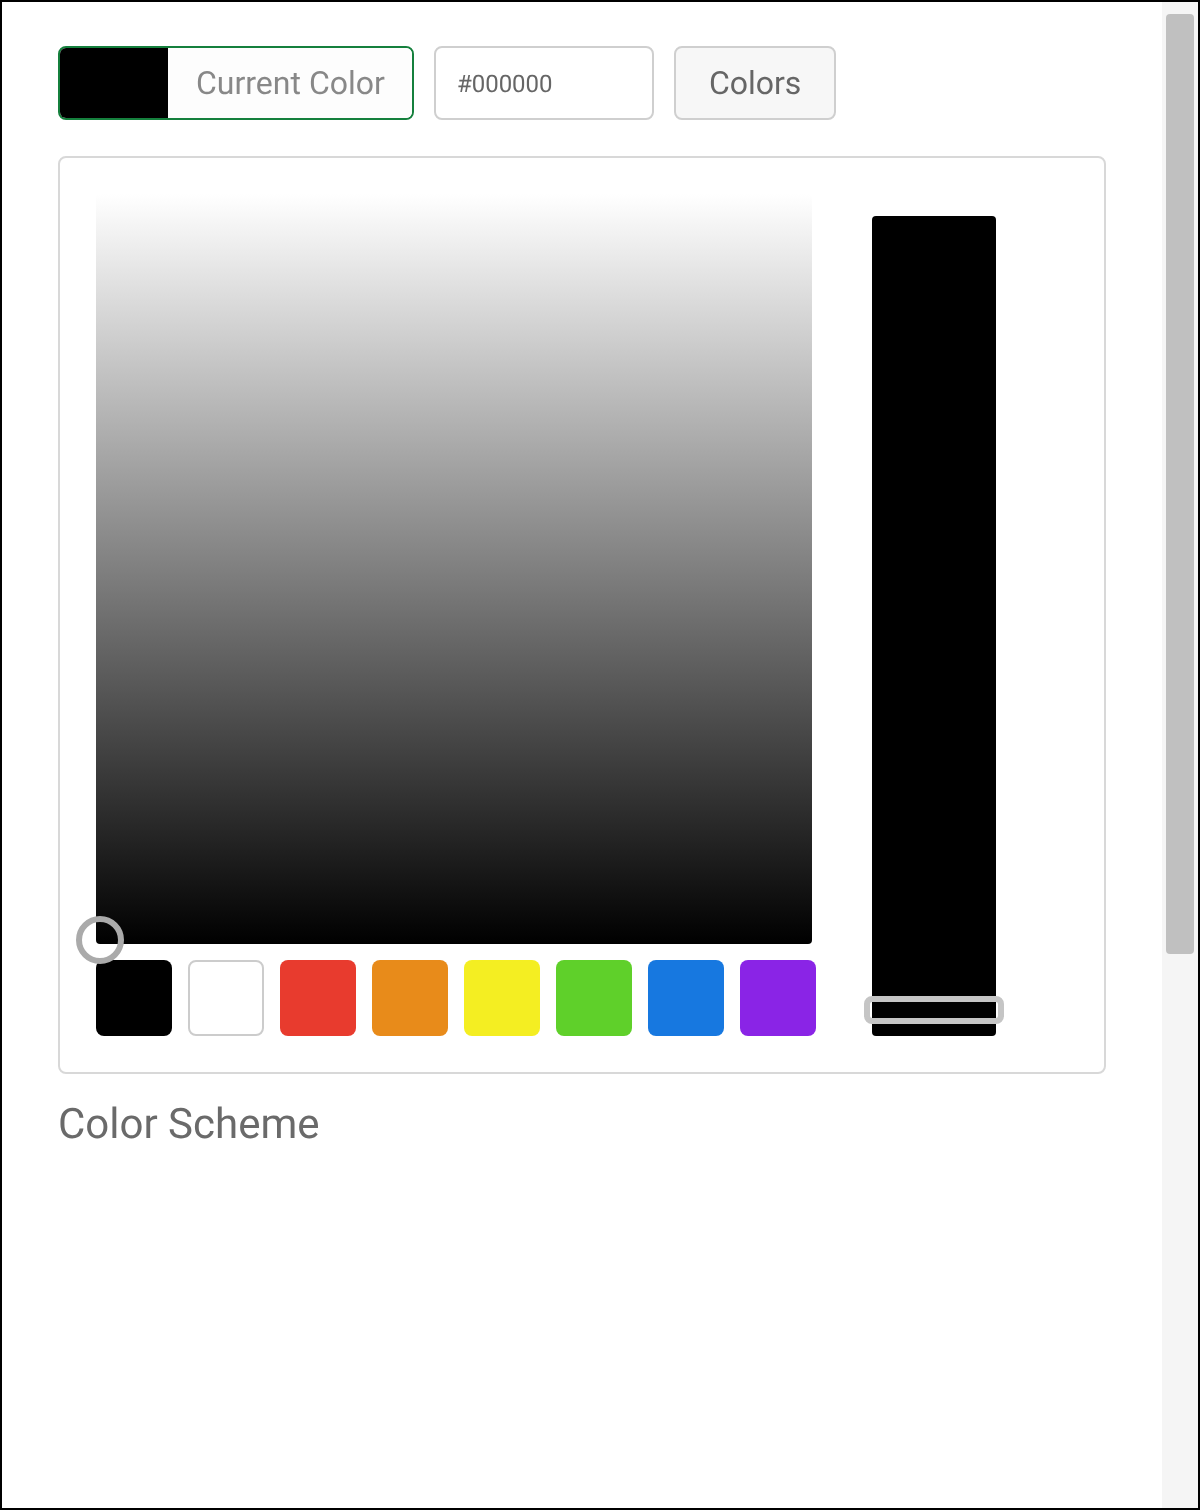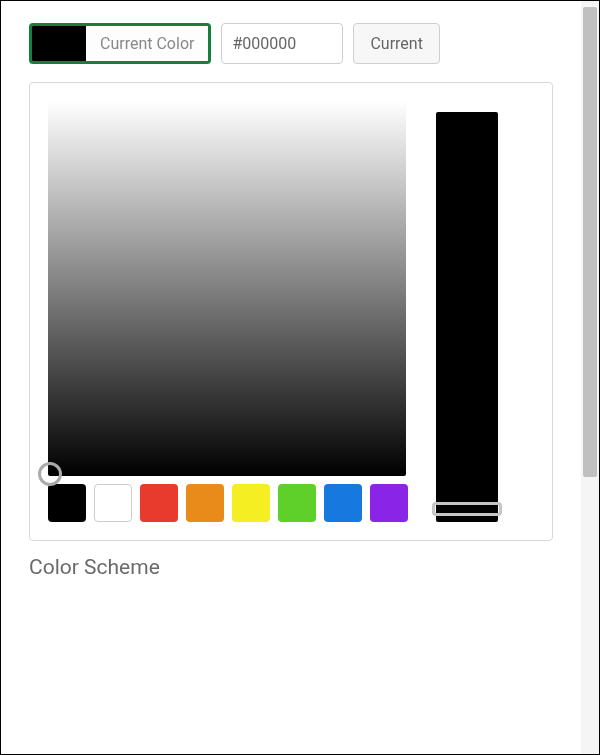--- a/index.html
+++ b/index.html
@@ -60,40 +60,40 @@
       color: #6a6a6a;
       margin-bottom: 16px;
     }
     .controls-row {
       display: flex;
       gap: 10px;
       margin-bottom: 18px;
     }
     .swatch-button {
       display: flex;
-      border: 3px solid #15803d;
+      border: 1px solid #15803d;
       border-radius: 4px;
       overflow: hidden;
       background: #fff;
       cursor: pointer;
     }
     .swatch-preview {
       width: 54px;
       background: #000;
     }
     .swatch-label {
       padding: 8px 14px;
       font-size: 16px;
       color: #888;
       background: #fdfdfd;
     }
     .hex-input {
-      width: 122px;
+      width: 110px;
       padding: 8px 10px;
-      font-size: 16px;
+      font-size: 12px;
       color: #666;
       border: 1px solid #cfcfcf;
       border-radius: 4px;
       background: #fff;
       font-family: inherit;
     }
     .default-button {
       padding: 8px 16px;
       font-size: 16px;
       color: #666;
@@ -182,21 +182,21 @@
 <div class="main">
 
   <div class="panel-body">
 
     <div class="controls-row">
       <div class="swatch-button">
         <div class="swatch-preview" style="background:#000000"></div>
         <div class="swatch-label">Current Color</div>
       </div>
       <input class="hex-input" value="#000000" style="">
-      <button class="default-button">Current</button>
+      <button class="default-button">Colors</button>
     </div>
 
     <div class="picker-box">
       <div class="picker-top">
         <div style="display:flex;flex-direction:column;">
           <div class="sv-panel">
             <div class="sv-cursor"></div>
           </div>
           <div class="swatches">
             <div class="swatch" style="background:#000000"></div>

